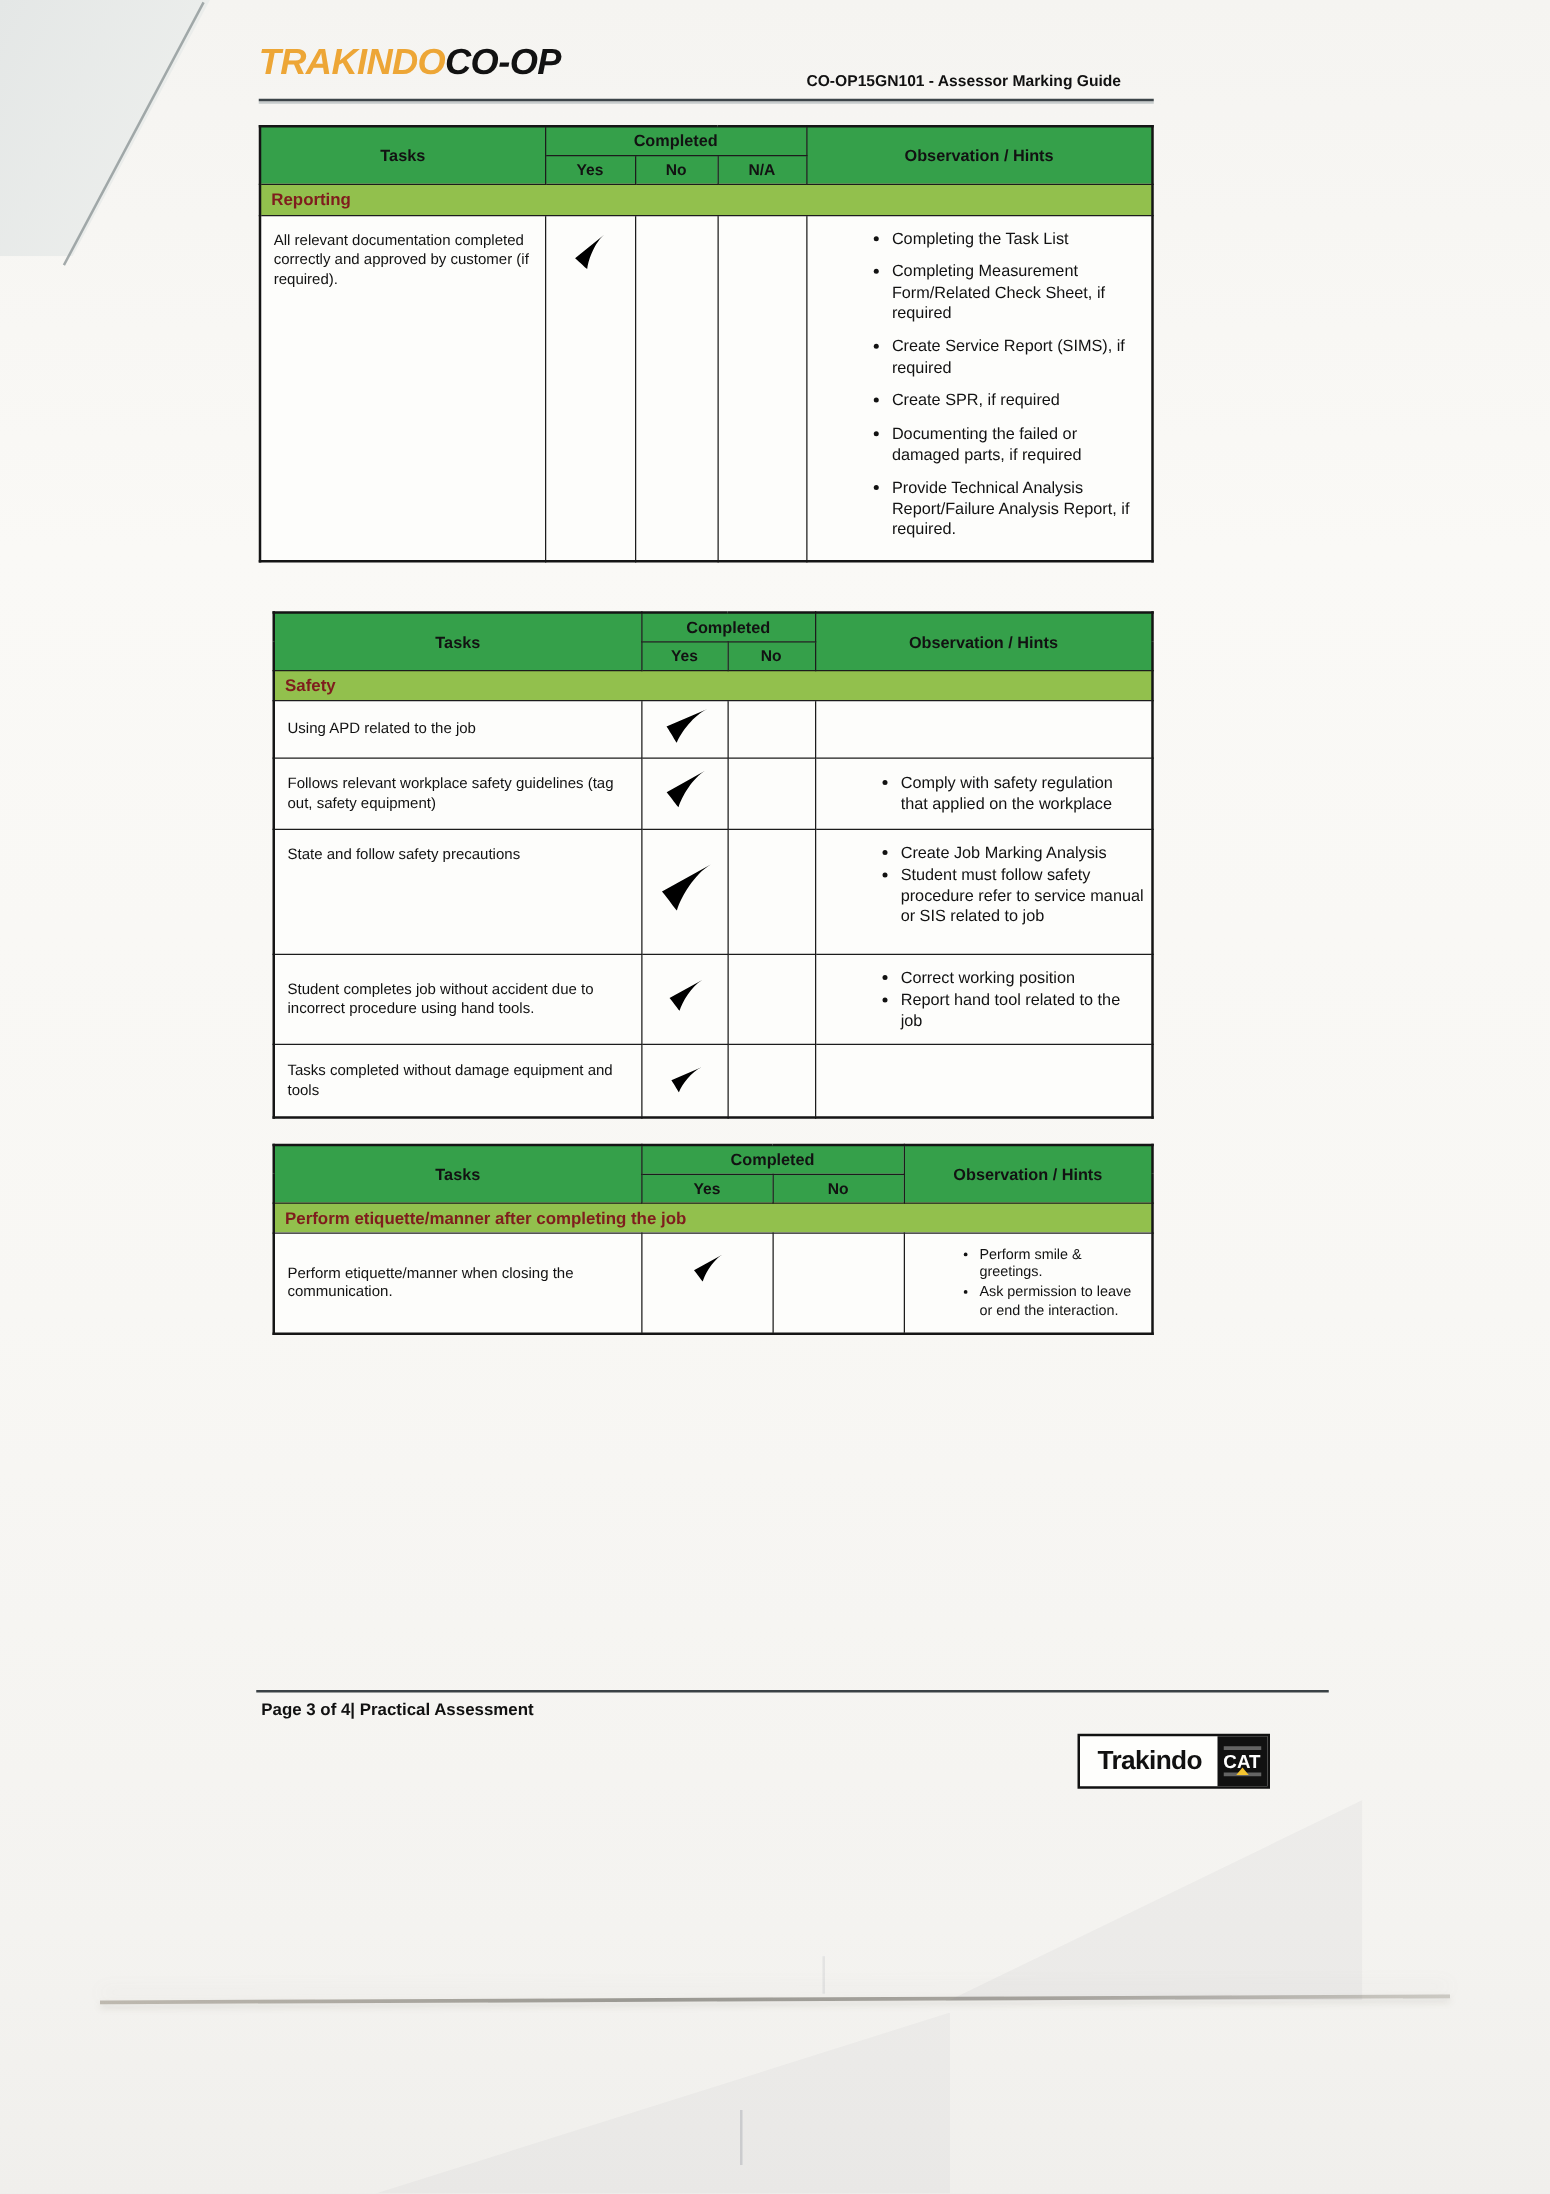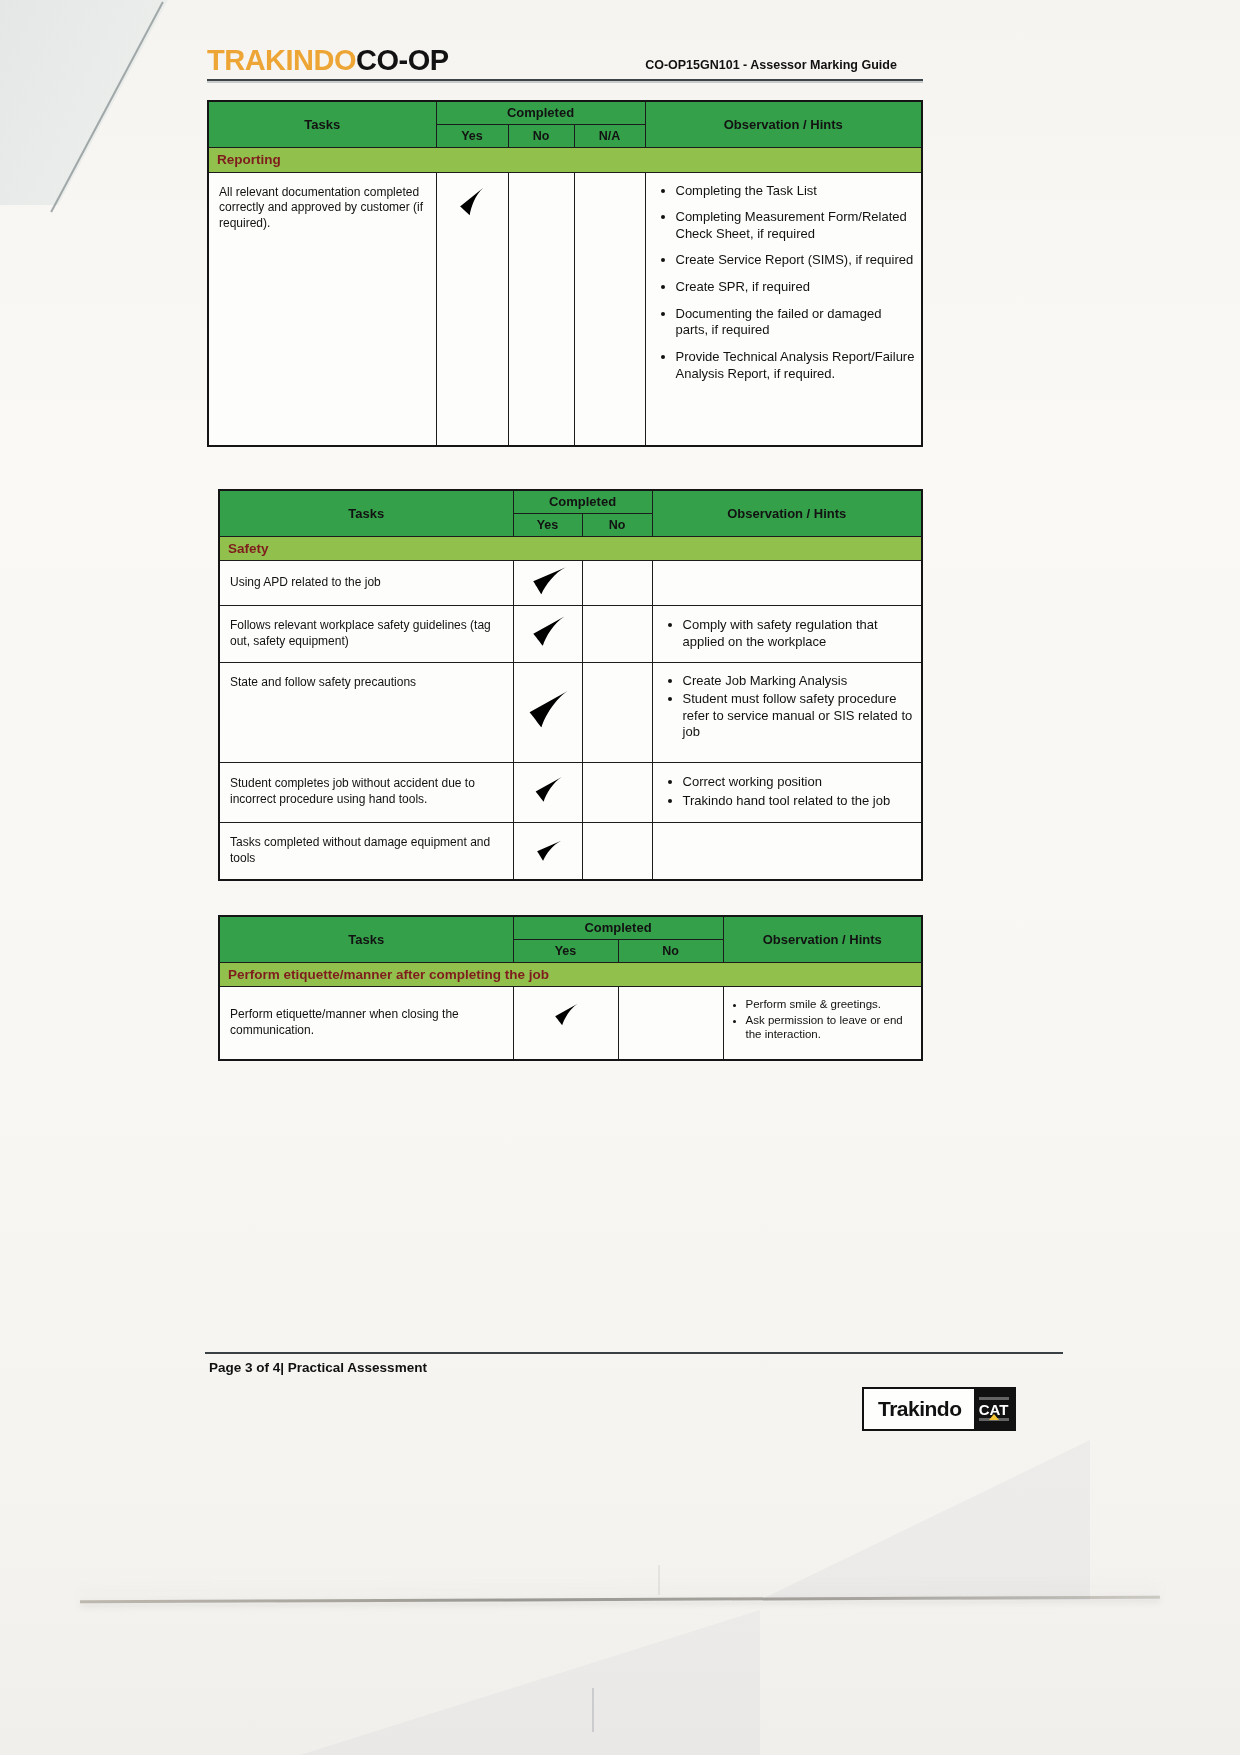--- a/index.html
+++ b/index.html
@@ -30,21 +30,21 @@
     transform:rotate(-0.25deg);
     box-shadow:0 3px 6px rgba(120,115,100,.18), 0 -8px 14px rgba(150,150,150,.12);
   }
   .shadow-a{position:absolute;left:760px;top:1440px;width:330px;height:160px;background:rgba(90,100,110,.05);clip-path:polygon(100% 0,100% 100%,0 100%);}
   .shadow-b{position:absolute;left:300px;top:1610px;width:460px;height:145px;background:rgba(90,100,110,.045);clip-path:polygon(100% 0,0 100%,100% 100%);}
   .speck{position:absolute;width:2px;background:rgba(60,70,90,.35);}
   .speck1{left:592px;top:1688px;height:44px;opacity:.5;}
   .speck2{left:658px;top:1565px;height:30px;opacity:.25;}
 
   
-  .brand{position:absolute;left:207px;top:44px;font-size:29px;font-weight:bold;letter-spacing:-0.5px;white-space:nowrap;}
+  .brand{position:absolute;left:207px;top:34px;font-size:29px;font-weight:bold;letter-spacing:-0.5px;white-space:nowrap;font-style:italic;}
   .brand .orange{color:#eda636;}
   .brand .black{color:#121212;}
   .doc-ref{position:absolute;top:58px;left:620px;width:302px;text-align:center;font-size:12.5px;font-weight:bold;color:#111;}
   .head-rule{position:absolute;left:207px;top:79px;width:716px;height:2px;background:#3c4448;box-shadow:0 2px 0 rgba(60,80,90,.25);}
 
   
   table{border-collapse:collapse;table-layout:fixed;width:100%;}
   .tbl{position:absolute;}
   .t1{left:207px;top:100px;width:716px;}
   .t2{left:218px;top:489px;width:705px;}
@@ -57,21 +57,21 @@
     background:#92c04d;font-weight:bold;font-size:13.5px;
     text-align:left;padding:4px 8px;color:#7f1d1d;
   }
   td.task{font-size:12px;line-height:1.3;padding:8px 10px;vertical-align:middle;background:#fdfdfb;}
   td.task.top{vertical-align:top;padding-top:12px;}
   td.mark{text-align:center;vertical-align:middle;background:#fdfdfb;}
   td.mark.top{vertical-align:top;padding-top:14px;}
   td.obs{background:#fdfdfb;vertical-align:top;padding:6px 6px 6px 4px;}
   td.obs.mid{vertical-align:middle;}
   ul.obs-list{margin:4px 0 4px 0;padding-left:26px;font-size:13px;line-height:1.28;color:#121212;}
-  ul.obs-list li{margin-bottom:10px;}
+  ul.obs-list li{margin-bottom:10px;margin-left:38px;}
   ul.obs-list.tight li{margin-bottom:2px;}
   ul.obs-list.small{font-size:11.5px;padding-left:18px;line-height:1.25;}
   ul.obs-list.small li{margin-bottom:2px;}
 
   
   .check{width:36px;height:32px;overflow:visible;}
   .check.lg{width:52px;height:48px;}
   .check.md{width:42px;height:38px;}
   .check.sm{width:32px;height:28px;}
   .tilt-l{transform:rotate(-10deg);}
@@ -233,21 +233,21 @@
         <td class="task">Student completes job without accident due to incorrect procedure using hand tools.</td>
         <td class="mark">
           <svg class="check">
                 <use href="#checkmark"></use>
               </svg>
         </td>
         <td class="mark"></td>
         <td class="obs mid">
           <ul class="obs-list tight">
             <li>Correct working position</li>
-            <li>Trakindo hand tool related to the job</li>
+            <li>Report hand tool related to the job</li>
           </ul>
         </td>
       </tr>
       <tr style="height:58px">
         <td class="task">Tasks completed without damage equipment and tools</td>
         <td class="mark top">
           <svg class="check sm tilt-r">
                 <use href="#checkmark"></use>
               </svg>
         </td>

